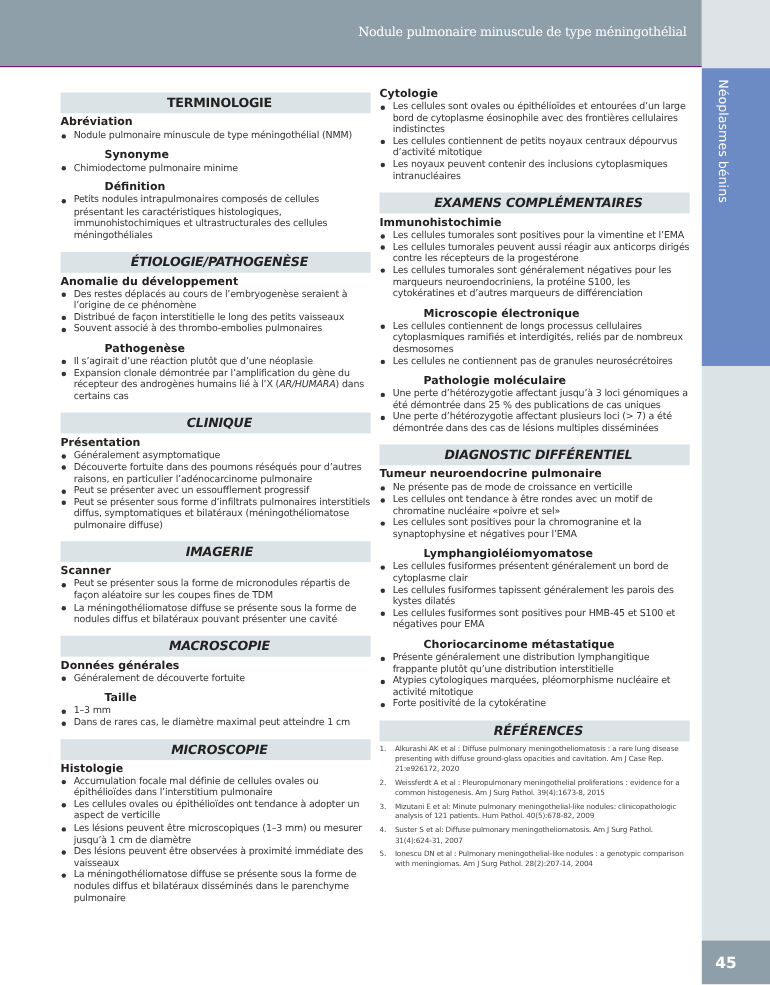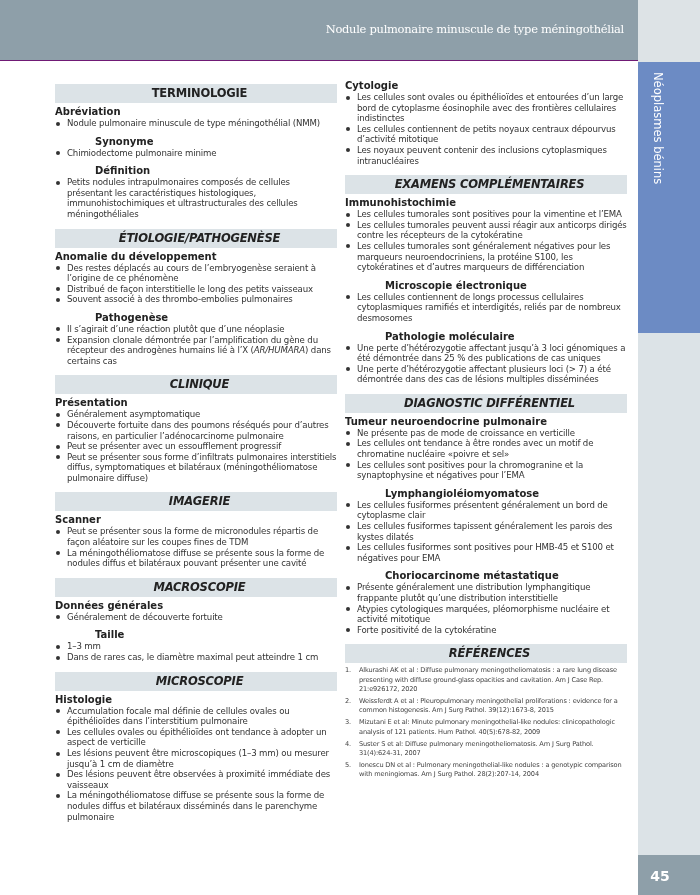--- a/index.html
+++ b/index.html
@@ -139,26 +139,27 @@
   <ul class="bl">
     <li>Les cellules sont ovales ou épithélioïdes et entourées d’un large bord de cytoplasme éosinophile avec des frontières cellulaires indistinctes</li>
     <li>Les cellules contiennent de petits noyaux centraux dépourvus d’activité mitotique</li>
     <li>Les noyaux peuvent contenir des inclusions cytoplasmiques intranucléaires</li>
   </ul>
 
   <div class="sec-head gap">EXAMENS COMPLÉMENTAIRES</div>
   <div class="sub-head">Immunohistochimie</div>
   <ul class="bl">
     <li>Les cellules tumorales sont positives pour la vimentine et l’EMA</li>
-    <li>Les cellules tumorales peuvent aussi réagir aux anticorps dirigés contre les récepteurs de la cytokératine</li>
+    <li>Les cellules tumorales peuvent aussi réagir aux anticorps dirigés contre les récepteurs de la progestérone</li>
     <li>Les cellules tumorales sont généralement négatives pour les marqueurs neuroendocriniens, la protéine S100, les cytokératines et d’autres marqueurs de différenciation</li>
   </ul>
   <div class="sub-head gap">Microscopie électronique</div>
   <ul class="bl">
     <li>Les cellules contiennent de longs processus cellulaires cytoplasmiques ramifiés et interdigités, reliés par de nombreux desmosomes</li>
+    <li>Les cellules ne contiennent pas de granules neurosécrétoires</li>
   </ul>
   <div class="sub-head gap">Pathologie moléculaire</div>
   <ul class="bl">
     <li>Une perte d’hétérozygotie affectant jusqu’à 3 loci génomiques a été démontrée dans 25 % des publications de cas uniques</li>
     <li>Une perte d’hétérozygotie affectant plusieurs loci (&gt; 7) a été démontrée dans des cas de lésions multiples disséminées</li>
   </ul>
 
   <div class="sec-head gap">DIAGNOSTIC DIFFÉRENTIEL</div>
   <div class="sub-head">Tumeur neuroendocrine pulmonaire</div>
   <ul class="bl">
@@ -175,18 +176,18 @@
   <div class="sub-head gap">Choriocarcinome métastatique</div>
   <ul class="bl">
     <li>Présente généralement une distribution lymphangitique frappante plutôt qu’une distribution interstitielle</li>
     <li>Atypies cytologiques marquées, pléomorphisme nucléaire et activité mitotique</li>
     <li>Forte positivité de la cytokératine</li>
   </ul>
 
   <div class="sec-head gap">RÉFÉRENCES</div>
   <ol class="refs">
     <li><span class="n">1.</span><span>Alkurashi AK et al : Diffuse pulmonary meningotheliomatosis : a rare lung disease presenting with diffuse ground-glass opacities and cavitation. Am J Case Rep. 21:e926172, 2020</span></li>
-    <li><span class="n">2.</span><span>Weissferdt A et al : Pleuropulmonary meningothelial proliferations : evidence for a common histogenesis. Am J Surg Pathol. 39(12):1673-8, 2015</span></li>
+    <li><span class="n">2.</span><span>Weissferdt A et al : Pleuropulmonary meningothelial proliferations : evidence for a common histogenesis. Am J Surg Pathol. 39(4):1673-8, 2015</span></li>
     <li><span class="n">3.</span><span>Mizutani E et al: Minute pulmonary meningothelial-like nodules: clinicopathologic analysis of 121 patients. Hum Pathol. 40(5):678-82, 2009</span></li>
     <li><span class="n">4.</span><span>Suster S et al: Diffuse pulmonary meningotheliomatosis. Am J Surg Pathol. 31(4):624-31, 2007</span></li>
     <li><span class="n">5.</span><span>Ionescu DN et al : Pulmonary meningothelial-like nodules : a genotypic comparison with meningiomas. Am J Surg Pathol. 28(2):207-14, 2004</span></li>
   </ol>
 </div>
 
 </body></html>

